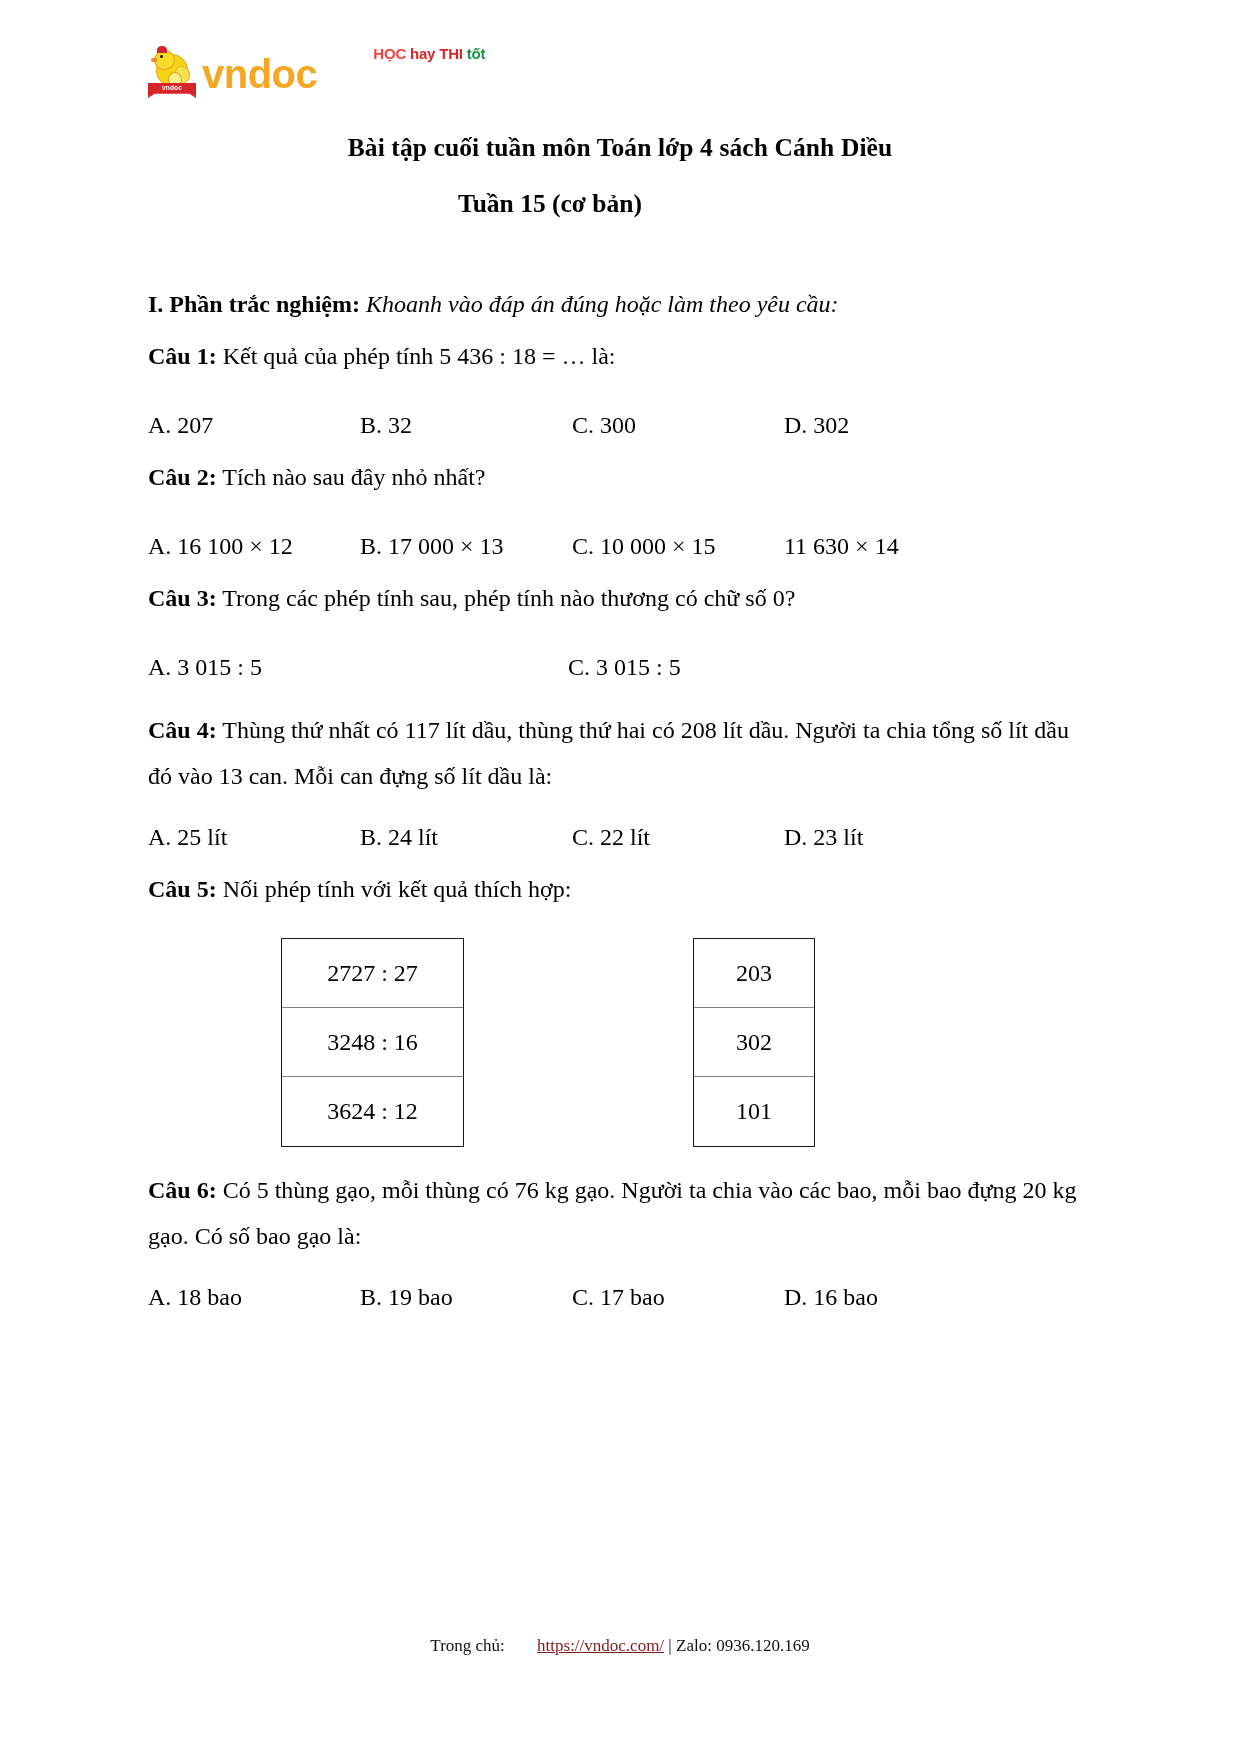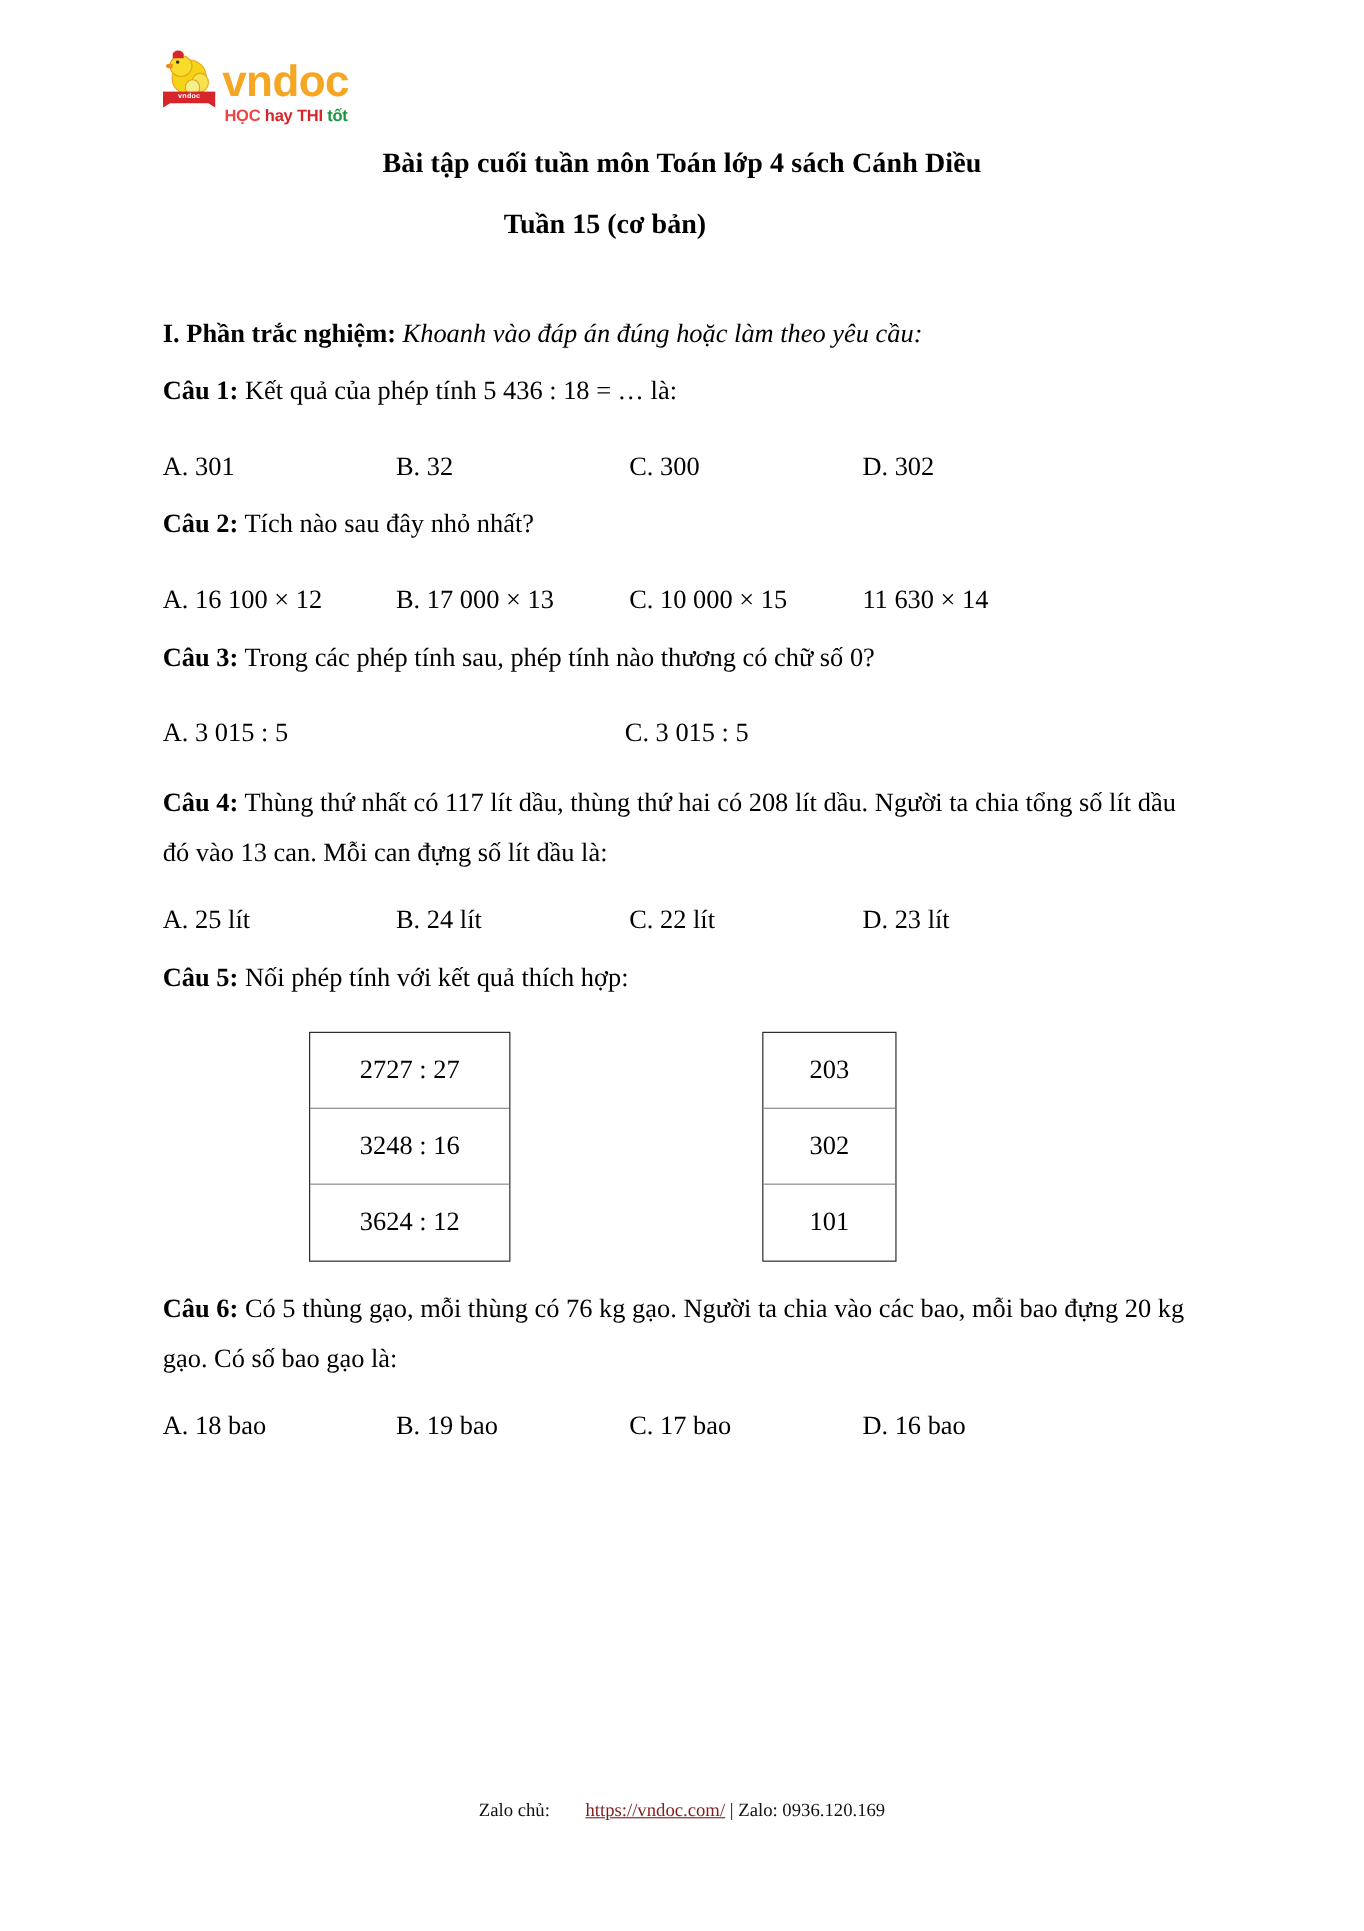--- a/index.html
+++ b/index.html
@@ -23,21 +23,21 @@
     box-sizing: border-box;
     padding: 0;
   }
 
   
   .logo-wrap {
     position: absolute;
     left: 148px;
     top: 48px;
     display: flex;
-    flex-direction: column;
+    flex-direction: row;
     align-items: flex-start;
     width: 230px;
   }
   .logo-row {
     display: flex;
     align-items: center;
     gap: 6px;
   }
   .logo-mark {
     width: 48px;
@@ -284,21 +284,21 @@
 
   <div class="doc-title">Bài tập cuối tuần môn Toán lớp 4 sách Cánh Diều</div>
   <div class="doc-subtitle">Tuần 15 (cơ bản)</div>
 
   <div class="content">
 
     <div class="line blk"><span class="b">I. Phần trắc nghiệm:</span> <span class="it">Khoanh vào đáp án đúng hoặc làm theo yêu cầu:</span></div>
 
     <div class="line"><span class="b">Câu 1:</span><span> Kết quả của phép tính 5 436 : 18 = … là:</span></div>
     <div class="opts blk" style="margin-top:44px;">
-      <span class="o w1">A. 301</span>
+      <span class="o w1">A. 207</span>
       <span class="o w2">B. 32</span>
       <span class="o w3">C. 300</span>
       <span class="o">D. 302</span>
     </div>
 
     <div class="line" style="margin-top:25px;"><span class="b">Câu 2:</span><span> Tích nào sau đây nhỏ nhất?</span></div>
     <div class="opts blk" style="margin-top:44px;">
       <span class="o w1b">A. 16 100 × 12</span>
       <span class="o w2b">B. 17 000 × 13</span>
       <span class="o w3b">C. 10 000 × 15</span>
@@ -337,15 +337,15 @@
     <div class="para" style="margin-top:16px; width:930px; white-space:normal;"><span class="b">Câu 6:</span><span> Có 5 thùng gạo, mỗi thùng có 76 kg gạo. Người ta chia vào các bao, mỗi bao đựng 20 kg gạo. Có số bao gạo là:</span></div>
     <div class="opts" style="margin-top:26px;align-items:flex-end;">
       <span class="o w1">A. 18 bao</span>
       <span class="o w2">B. 19 bao</span>
       <span class="o w3">C. 17 bao</span>
       <span class="o">D. 16 bao</span>
     </div>
 
   </div>
 
-  <div class="footer"><span>Zalo chủ: </span><a href="#">https://vndoc.com/</a><span> | Zalo: 0936.120.169</span></div>
+  <div class="footer"><span>Trong chủ: </span><a href="#">https://vndoc.com/</a><span> | Zalo: 0936.120.169</span></div>
 
 </div>
 
 </body></html>

